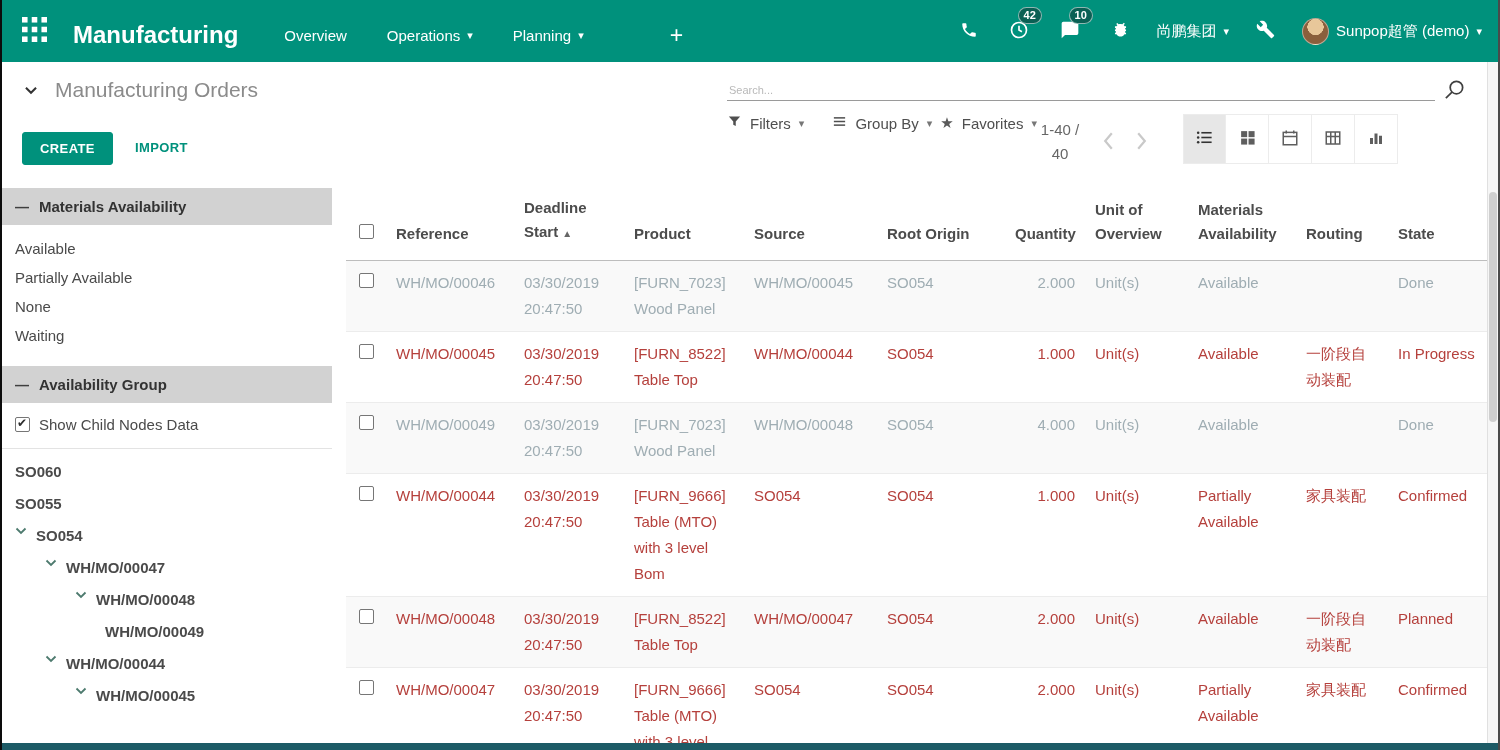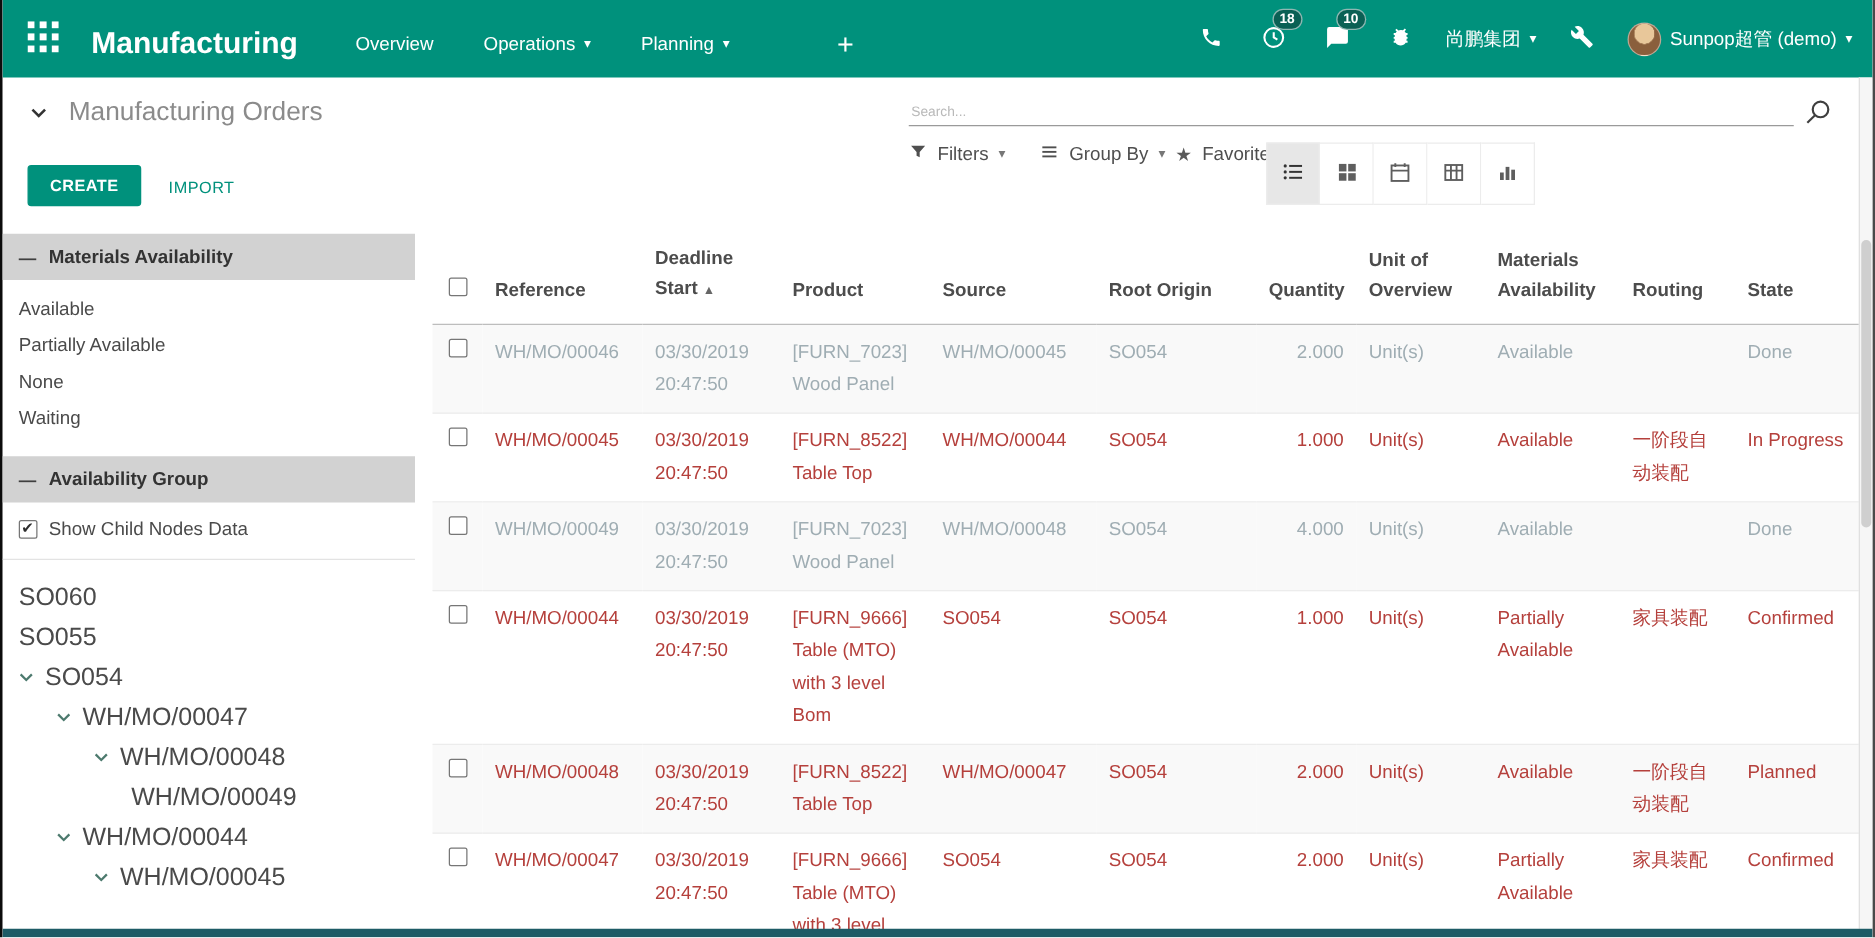--- a/index.html
+++ b/index.html
@@ -25,24 +25,24 @@
   .avatar { width:27px; height:27px; border-radius:50%; flex:none;
             background:radial-gradient(circle at 50% 32%, #e8c79a 0 38%, #8a5f3c 39% 100%);
             border:1px solid rgba(255,255,255,.45); }
 
   
   .control-panel { display:flex; padding:16px 20px 8px 20px; }
   .cp-left { width:705px; flex:none; display:flex; flex-direction:column; gap:30px; }
   .breadcrumb-row { display:flex; align-items:center; gap:15px; }
   .bc-toggle { background:none; border:none; color:#333; display:flex; cursor:pointer; padding:2px; }
   .page-title { font-size:21px; color:#8b8b8b; }
-  .btn-row { display:flex; align-items:flex-end; gap:20px; }
+  .btn-row { display:flex; align-items:flex-start; gap:20px; }
   .btn-create { background:#00917c; color:#fff; border:1px solid #00917c; border-radius:3px;
                 padding:8px 17px; font-size:13px; font-weight:700; letter-spacing:.4px; cursor:pointer; }
-  .btn-import { background:none; border:none; color:#00917c; font-size:13px; font-weight:400;
+  .btn-import { background:none; border:none; color:#00917c; font-size:13px; font-weight:700;
                 letter-spacing:.4px; cursor:pointer; padding:8px 2px; }
   .cp-right { flex:1; display:flex; flex-direction:column; padding-right:12px; }
   .search-row { display:flex; align-items:flex-end; gap:8px; margin-bottom:13px; }
   .search-input { flex:1; border:none; border-bottom:1px solid #9a9a9a; background:transparent;
                   font-size:11px; padding:4px 2px; color:#333; outline:none;
                   font-family:"Liberation Sans","DejaVu Sans",sans-serif; }
   .search-input::placeholder { color:#b9b9b9; }
   .search-icon { color:#3f3f3f; display:flex; cursor:pointer; }
   .cp-tools { display:flex; align-items:flex-start; }
   .filter-menus { width:258px; display:flex; flex-direction:row; gap:8px; font-size:15px; color:#4f4f4f; }
@@ -67,22 +67,22 @@
   .minus-glyph { color:#3f3f3f; font-weight:700; font-size:14px; }
   .facet-list { padding:9px 0 6px; }
   .facet-item { padding:6px 13px; font-size:15px; color:#4a4a4a; cursor:pointer; }
   .mt { margin-top:10px; }
   .checkbox-row { display:flex; align-items:center; gap:9px; padding:13px 13px 15px;
                   border-bottom:1px solid #e3e3e3; font-size:15px; color:#4a4a4a; }
   input.cb { appearance:none; -webkit-appearance:none; width:15px; height:15px; flex:none;
              border:1px solid #767676; border-radius:2px; background:#fff; position:relative; margin:0; cursor:pointer; }
   input.cb:checked::after { content:"✔"; position:absolute; left:1px; top:-2px; font-size:12px; color:#2d2d2d; }
   .tree { padding-top:14px; }
-  .tree-item { display:flex; align-items:center; gap:9px; min-height:32px; font-size:20px;
-               color:#4a4a4a; cursor:pointer; }
+  .tree-item { display:flex; gap:9px; min-height:32px; font-size:15px;
+               color:#4a4a4a; cursor:pointer;font-weight:bold; }
   .tree-chevron { color:#4d7a6e; display:flex; }
   .lvl0 { padding-left:13px; } .lvl1 { padding-left:43px; }
   .lvl2 { padding-left:73px; } .lvl3 { padding-left:103px; }
 
   
   .list-view { flex:1; padding:14px 14px 0 14px; overflow:hidden; }
   table { width:100%; border-collapse:collapse; table-layout:fixed; }
   thead th { text-align:left; vertical-align:bottom; font-size:15px; font-weight:700; color:#4c4c4c;
              padding:8px 10px 14px; border-bottom:1px solid #bdbdbd; line-height:24px; cursor:pointer; }
   thead th.num { text-align:right; }
@@ -151,21 +151,21 @@
             </svg>
         </span>
       </button>
       <button class="iconbtn">
         <span>
           <svg width="20" height="20" viewBox="0 0 24 24" fill="none" stroke="currentColor" stroke-width="2">
               <circle cx="12" cy="12" r="9"></circle>
               <path d="M12 7v5l3.5 2"></path>
             </svg>
         </span>
-        <span class="badge">18</span>
+        <span class="badge">42</span>
       </button>
       <button class="iconbtn">
         <span>
           <svg width="20" height="20" viewBox="0 0 24 24" fill="currentColor">
               <path d="M20 2H4a2 2 0 0 0-2 2v18l4-4h14a2 2 0 0 0 2-2V4a2 2 0 0 0-2-2z"></path>
             </svg>
         </span>
         <span class="badge">10</span>
       </button>
       <button class="iconbtn">
@@ -245,20 +245,37 @@
               <span class="caret">▾</span>
             </span>
           </div>
           <div class="fm-row">
             <span class="fm-item">
               <span class="star-glyph">★</span>
               <span>Favorites</span>
               <span class="caret">▾</span>
             </span>
           </div>
+        </div>
+        <div class="pager">
+          <span class="pager-text">1-40 / 40</span>
+          <button class="pager-btn">
+            <span>
+              <svg width="11" height="18" viewBox="0 0 10 16" fill="none" stroke="currentColor" stroke-width="2">
+                  <path d="M8 1L2 8l6 7"></path>
+                </svg>
+            </span>
+          </button>
+          <button class="pager-btn">
+            <span>
+              <svg width="11" height="18" viewBox="0 0 10 16" fill="none" stroke="currentColor" stroke-width="2">
+                  <path d="M2 1l6 7-6 7"></path>
+                </svg>
+            </span>
+          </button>
         </div>
         <div class="view-switcher">
           <button class="vs-btn active">
             <span>
               <svg width="19" height="19" viewBox="0 0 24 24" fill="currentColor">
                   <circle cx="4" cy="6" r="1.6"></circle>
                   <rect x="8" y="5" width="13" height="2"></rect>
                   <circle cx="4" cy="12" r="1.6"></circle>
                   <rect x="8" y="11" width="13" height="2"></rect>
                   <circle cx="4" cy="18" r="1.6"></circle>

